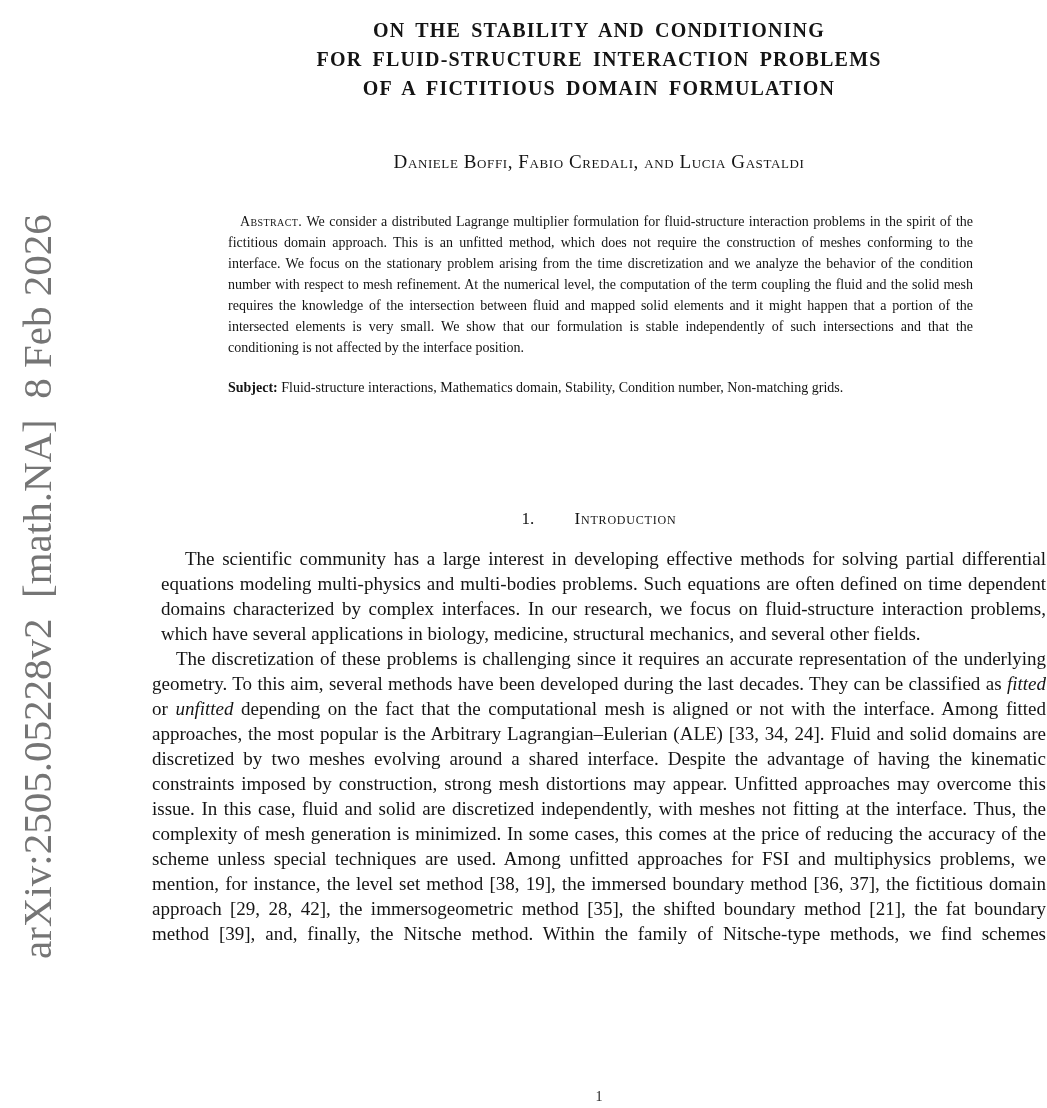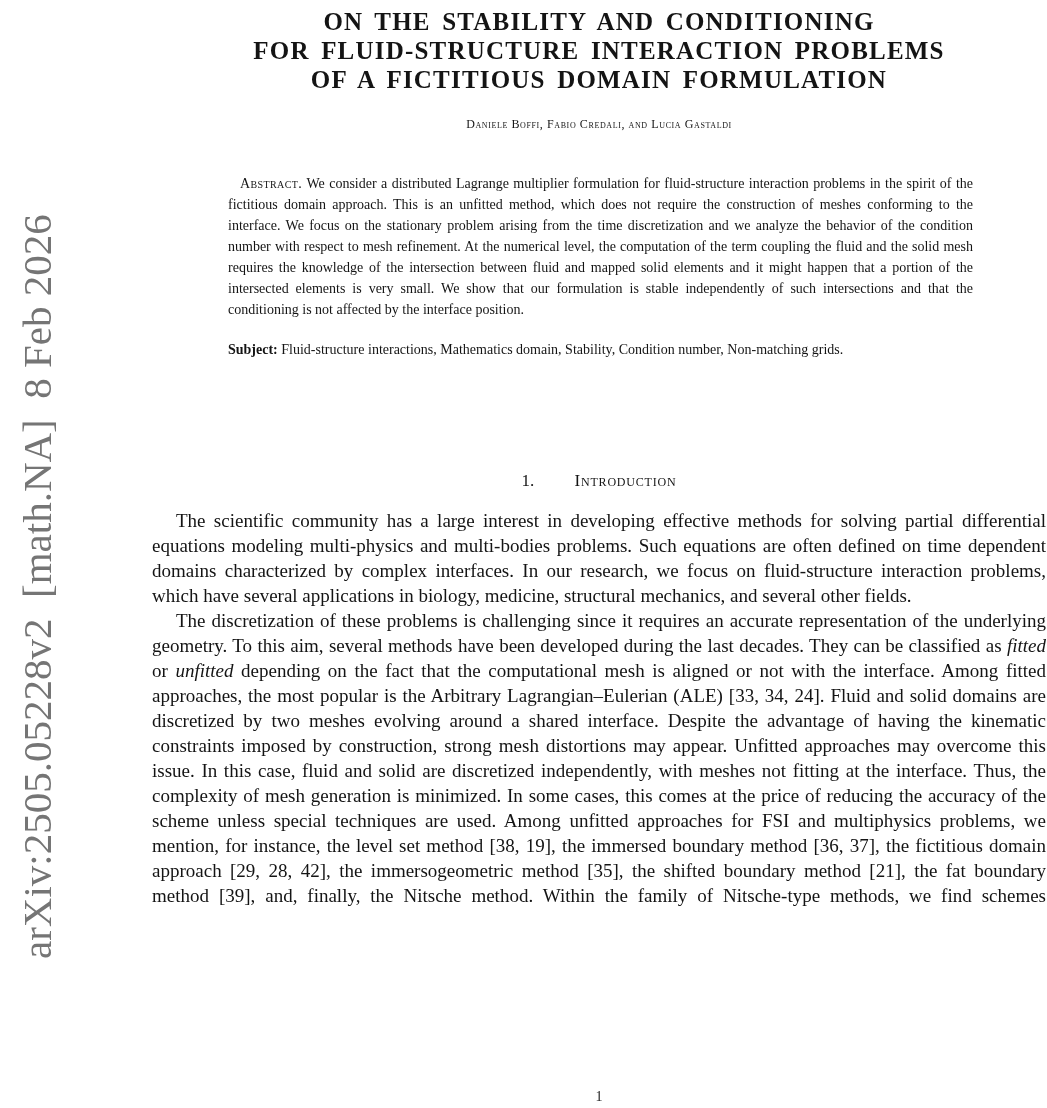--- a/index.html
+++ b/index.html
@@ -24,33 +24,33 @@
     color: #757575;
     letter-spacing: 0px;
   }
   .content {
     position: absolute;
     left: 152px;
     top: 0;
     width: 894px;
   }
   .title {
-    padding-top: 7px;
+    padding-top: 16px;
     text-align: center;
     font-weight: bold;
-    font-size: 25px;
+    font-size: 20px;
     line-height: 29px;
     letter-spacing: 1.2px;
     word-spacing: 4px;
   }
   .authors {
-    margin-top: 21px;
+    margin-top: 50px;
     text-align: center;
     font-variant: small-caps;
-    font-size: 12px;
+    font-size: 19px;
     line-height: 18px;
     letter-spacing: 0.6px;
   }
   .abstract-block {
     margin: 40px 73px 0 76px;
     font-size: 14px;
     line-height: 21px;
   }
   .abstract-block p { margin: 0; text-align: justify; hyphens: auto; -webkit-hyphens: auto; }
   p.abstract { text-indent: 12px; }
@@ -68,21 +68,21 @@
   .section-heading .sc { letter-spacing: 0.8px; }
   .body-par {
     margin: 0;
     font-size: 19px;
     line-height: 25px;
     text-align: justify;
     text-indent: 24px;
     hyphens: auto;
     -webkit-hyphens: auto;
   }
-  p.p1 { margin-top: 17px; }
+  p.p1 { margin-top: 17px; margin-left: 9px; }
   p.p2 { text-align-last: justify; }
   .pagenum {
     position: absolute;
     left: 152px;
     width: 894px;
     top: 1089px;
     text-align: center;
     font-size: 14px;
     color: #222;
   }

